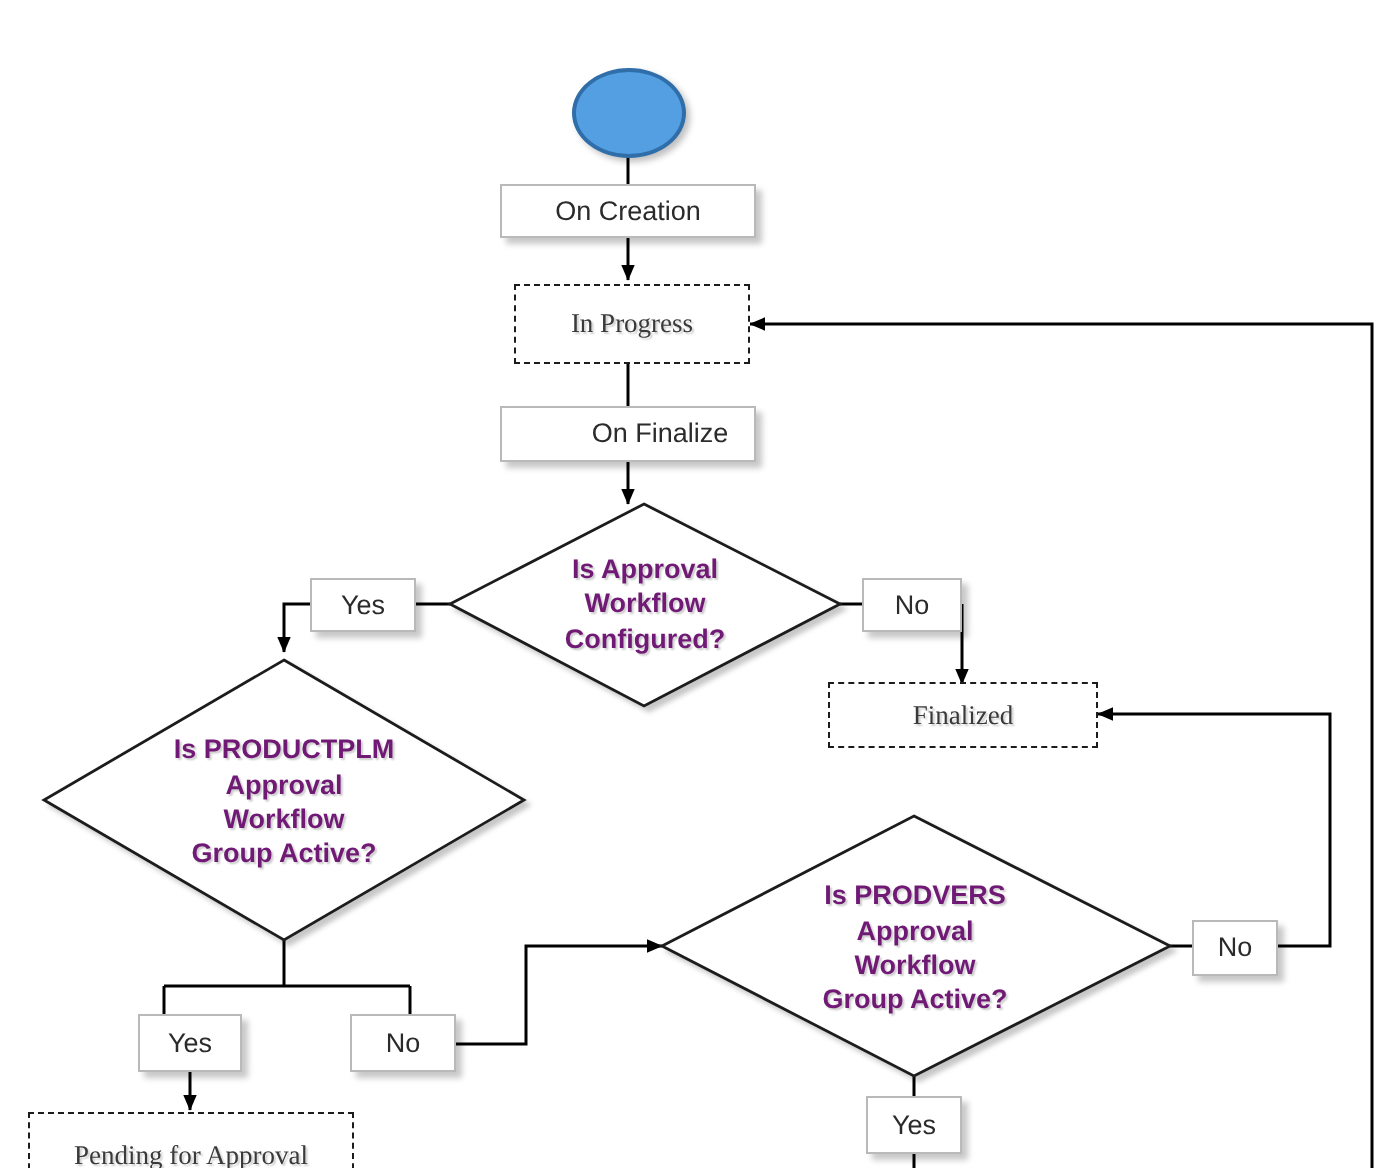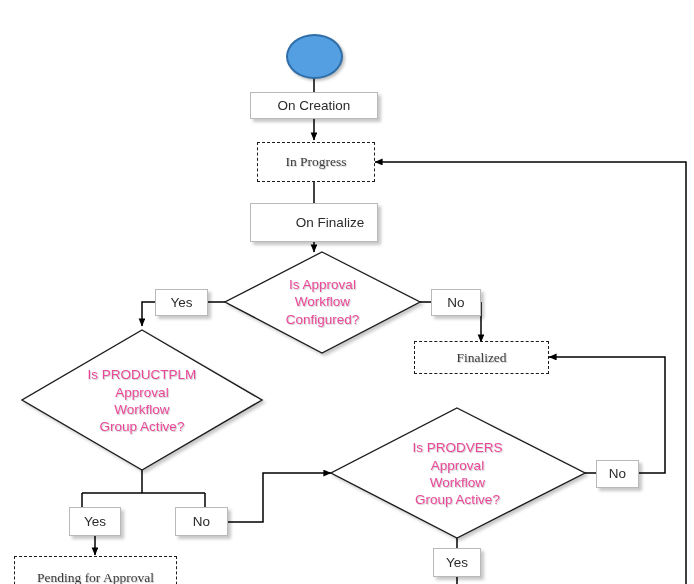--- a/index.html
+++ b/index.html
@@ -57,27 +57,28 @@
     text-shadow: 1px 1px 1px rgba(0,0,0,0.20);
     font-family: Liberation Serif, serif;
   }
   
   .diamond-text {
     position: absolute;
     display: flex;
     align-items: center;
     justify-content: center;
     flex-direction: column;
-    color: #ec4899;
+    color: #701a75;
     font-size: 13.5px;
     line-height: 1.28;
     text-align: center;
     box-sizing: border-box;
     pointer-events: none;
     text-shadow: 1px 1px 1px rgba(0,0,0,0.20);
+    font-weight: bold;
   }
   .diamond-text span { display: block; }
   
   .start-node {
     position: absolute;
     border-radius: 50%;
     box-sizing: border-box;
   }
 </style>
 </head>
@@ -139,21 +140,21 @@
   </svg>
 
   <div class="start-node" style="left:286px; top:4px; width:57px; height:45px;
               background:#549FE2; border:2px solid #2F6EA8;
               box-shadow:2px 2px 3px rgba(0,0,0,0.25);"></div>
 
   <div class="labelbox" style="left:250px; top:62px; width:128px; height:27px;">
     <span>On Creation</span>
   </div>
 
-  <div class="labelbox" style="left:250px; top:173px; width:128px; height:39px;padding-left:32px;">
+  <div class="labelbox" style="left:250px; top:173px; width:128px; height:28px;padding-left:32px;">
     <span>On Finalize</span>
   </div>
 
   <div class="statebox" style="left:257px; top:112px; width:118px; height:40px;">
     <span>In Progress</span>
   </div>
 
   <div class="statebox" style="left:14px; top:526px; width:163px; height:44px;">
     <span>Pending for Approval</span>
   </div>

